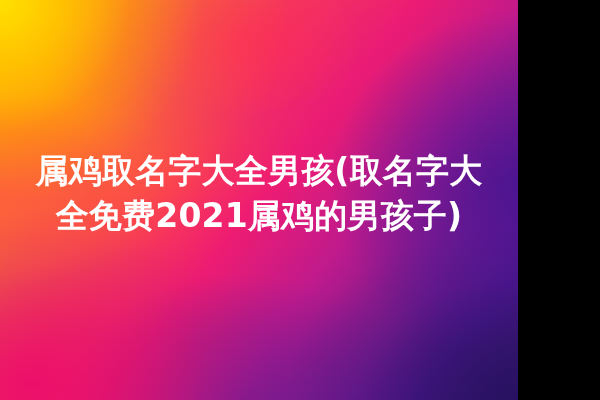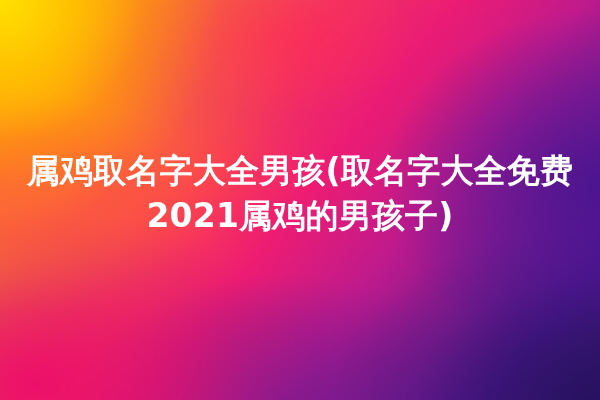--- a/index.html
+++ b/index.html
@@ -4,21 +4,21 @@
 <title>Gradient Title Card</title>
 <style>
   html, body {
     margin: 0;
     padding: 0;
     background: #000;
   }
 
   #canvas {
     position: relative;
-    width: 600px;
+    width: 518px;
     height: 400px;
     overflow: hidden;
     font-family: "DejaVu Sans", "Liberation Sans", sans-serif;
   }
 
   
   .grad-layer {
     position: absolute;
     inset: 0;
     pointer-events: none;

